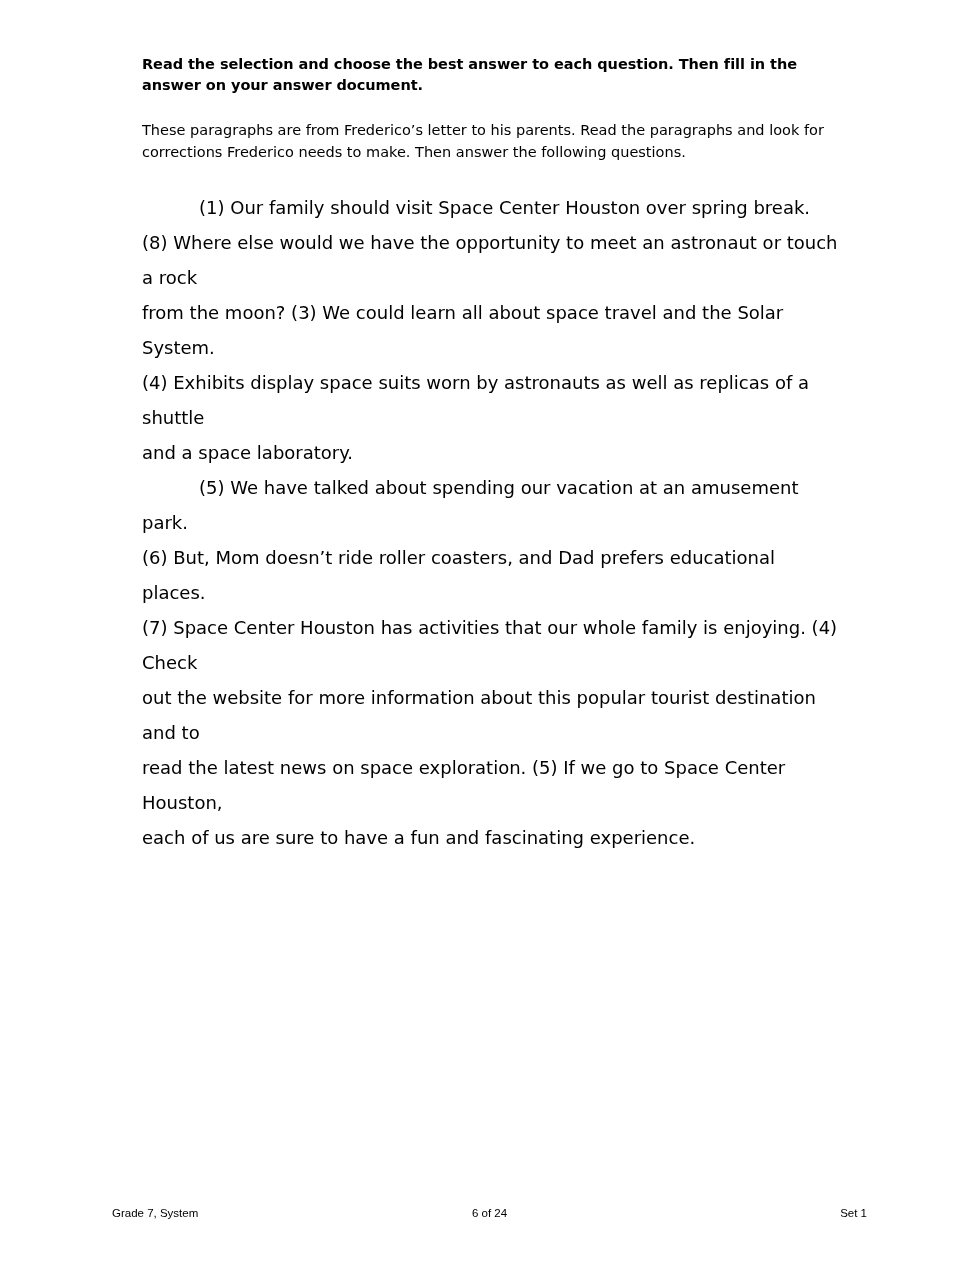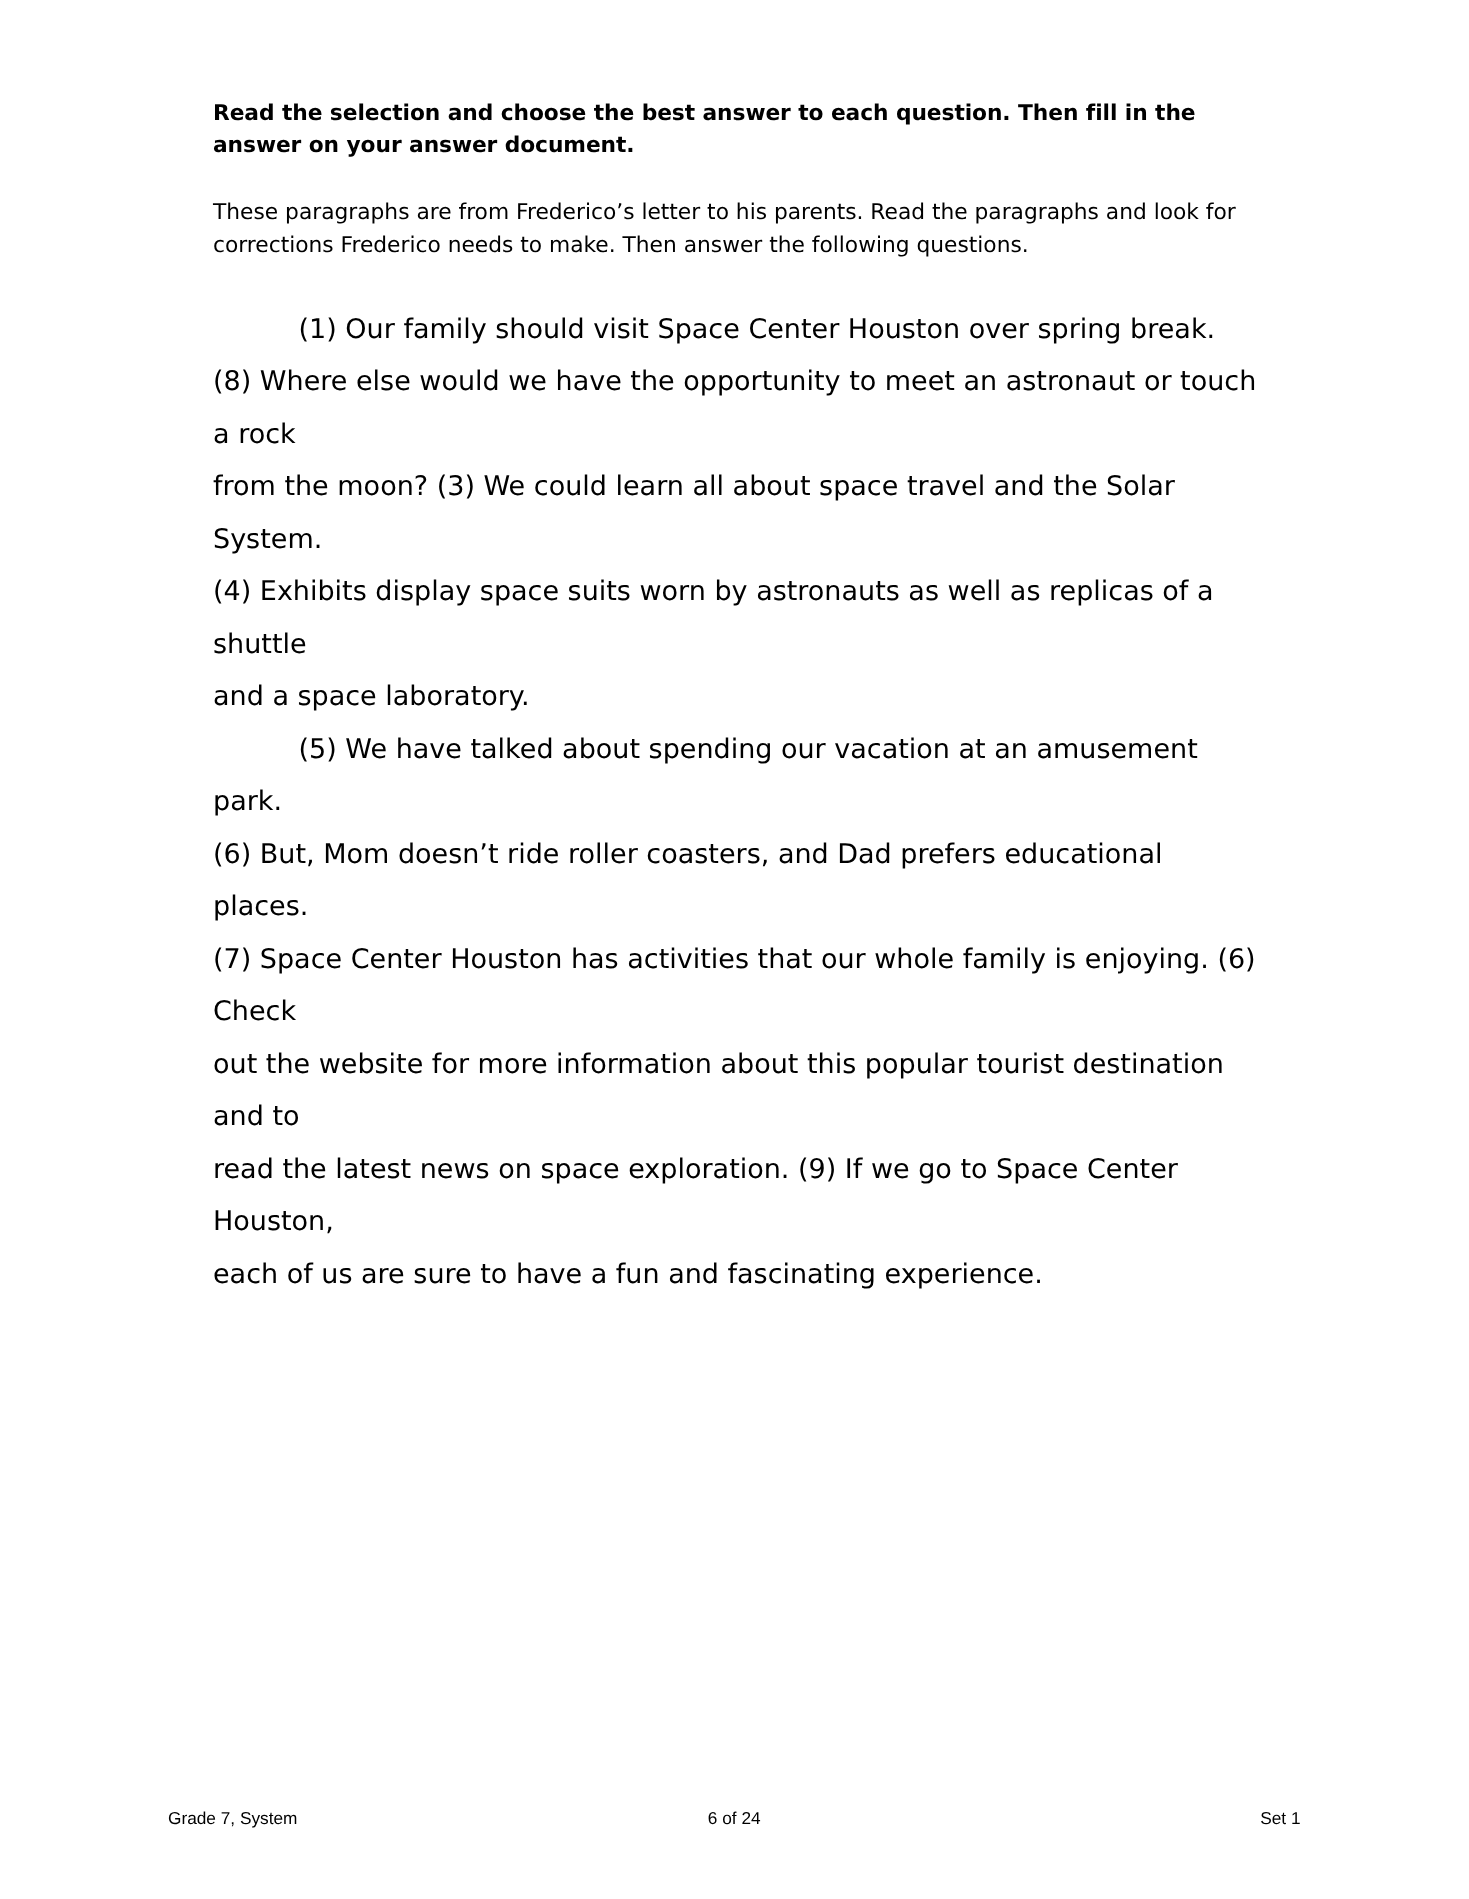--- a/index.html
+++ b/index.html
@@ -17,21 +17,21 @@
   }
   .page {
     position: absolute;
     left: 0; top: 0;
     width: 979px;
     height: 1266px;
   }
   .content {
     position: absolute;
     left: 142px;
-    top: 66px;
+    top: 54px;
     width: 695px;
   }
   .instruction {
     font-weight: bold;
     font-size: 14.5px;
     line-height: 1.45;
     letter-spacing: -0.05px;
     margin: 0 0 24px 0;
     width: 690px;
   }
@@ -101,23 +101,23 @@
       <p class="para"><span class="indent"></span><span>(1) Our family should visit Space Center Houston over spring break.</span></p>
       <p class="para">(8) Where else would we have the opportunity to meet an astronaut or touch a rock</p>
       <p class="para">from the moon?  (3) We could learn all about space travel and the Solar System.</p>
       <p class="para">(4) Exhibits display space suits worn by astronauts as well as replicas of a shuttle</p>
       <p class="para">and a space laboratory.</p>
     </div>
 
     <div class="para-block">
       <p class="para"><span class="indent"></span><span>(5) We have talked about spending our vacation at an amusement park.</span></p>
       <p class="para">(6) But, Mom doesn’t ride roller coasters, and Dad prefers educational places.</p>
-      <p class="para">(7) Space Center Houston has activities that our whole family is enjoying.  (6) Check</p>
+      <p class="para">(7) Space Center Houston has activities that our whole family is enjoying.  (4) Check</p>
       <p class="para">out the website for more information about this popular tourist destination and to</p>
-      <p class="para">read the latest news on space exploration.  (9) If we go to Space Center Houston,</p>
+      <p class="para">read the latest news on space exploration.  (5) If we go to Space Center Houston,</p>
       <p class="para">each of us are sure to have a fun and fascinating experience.</p>
     </div>
 
   </div>
 
   <div class="footer">
     <span class="footer-left">Grade 7, System</span>
     <span class="footer-center">6 of 24</span>
     <span class="footer-right">Set 1</span>
   </div>

